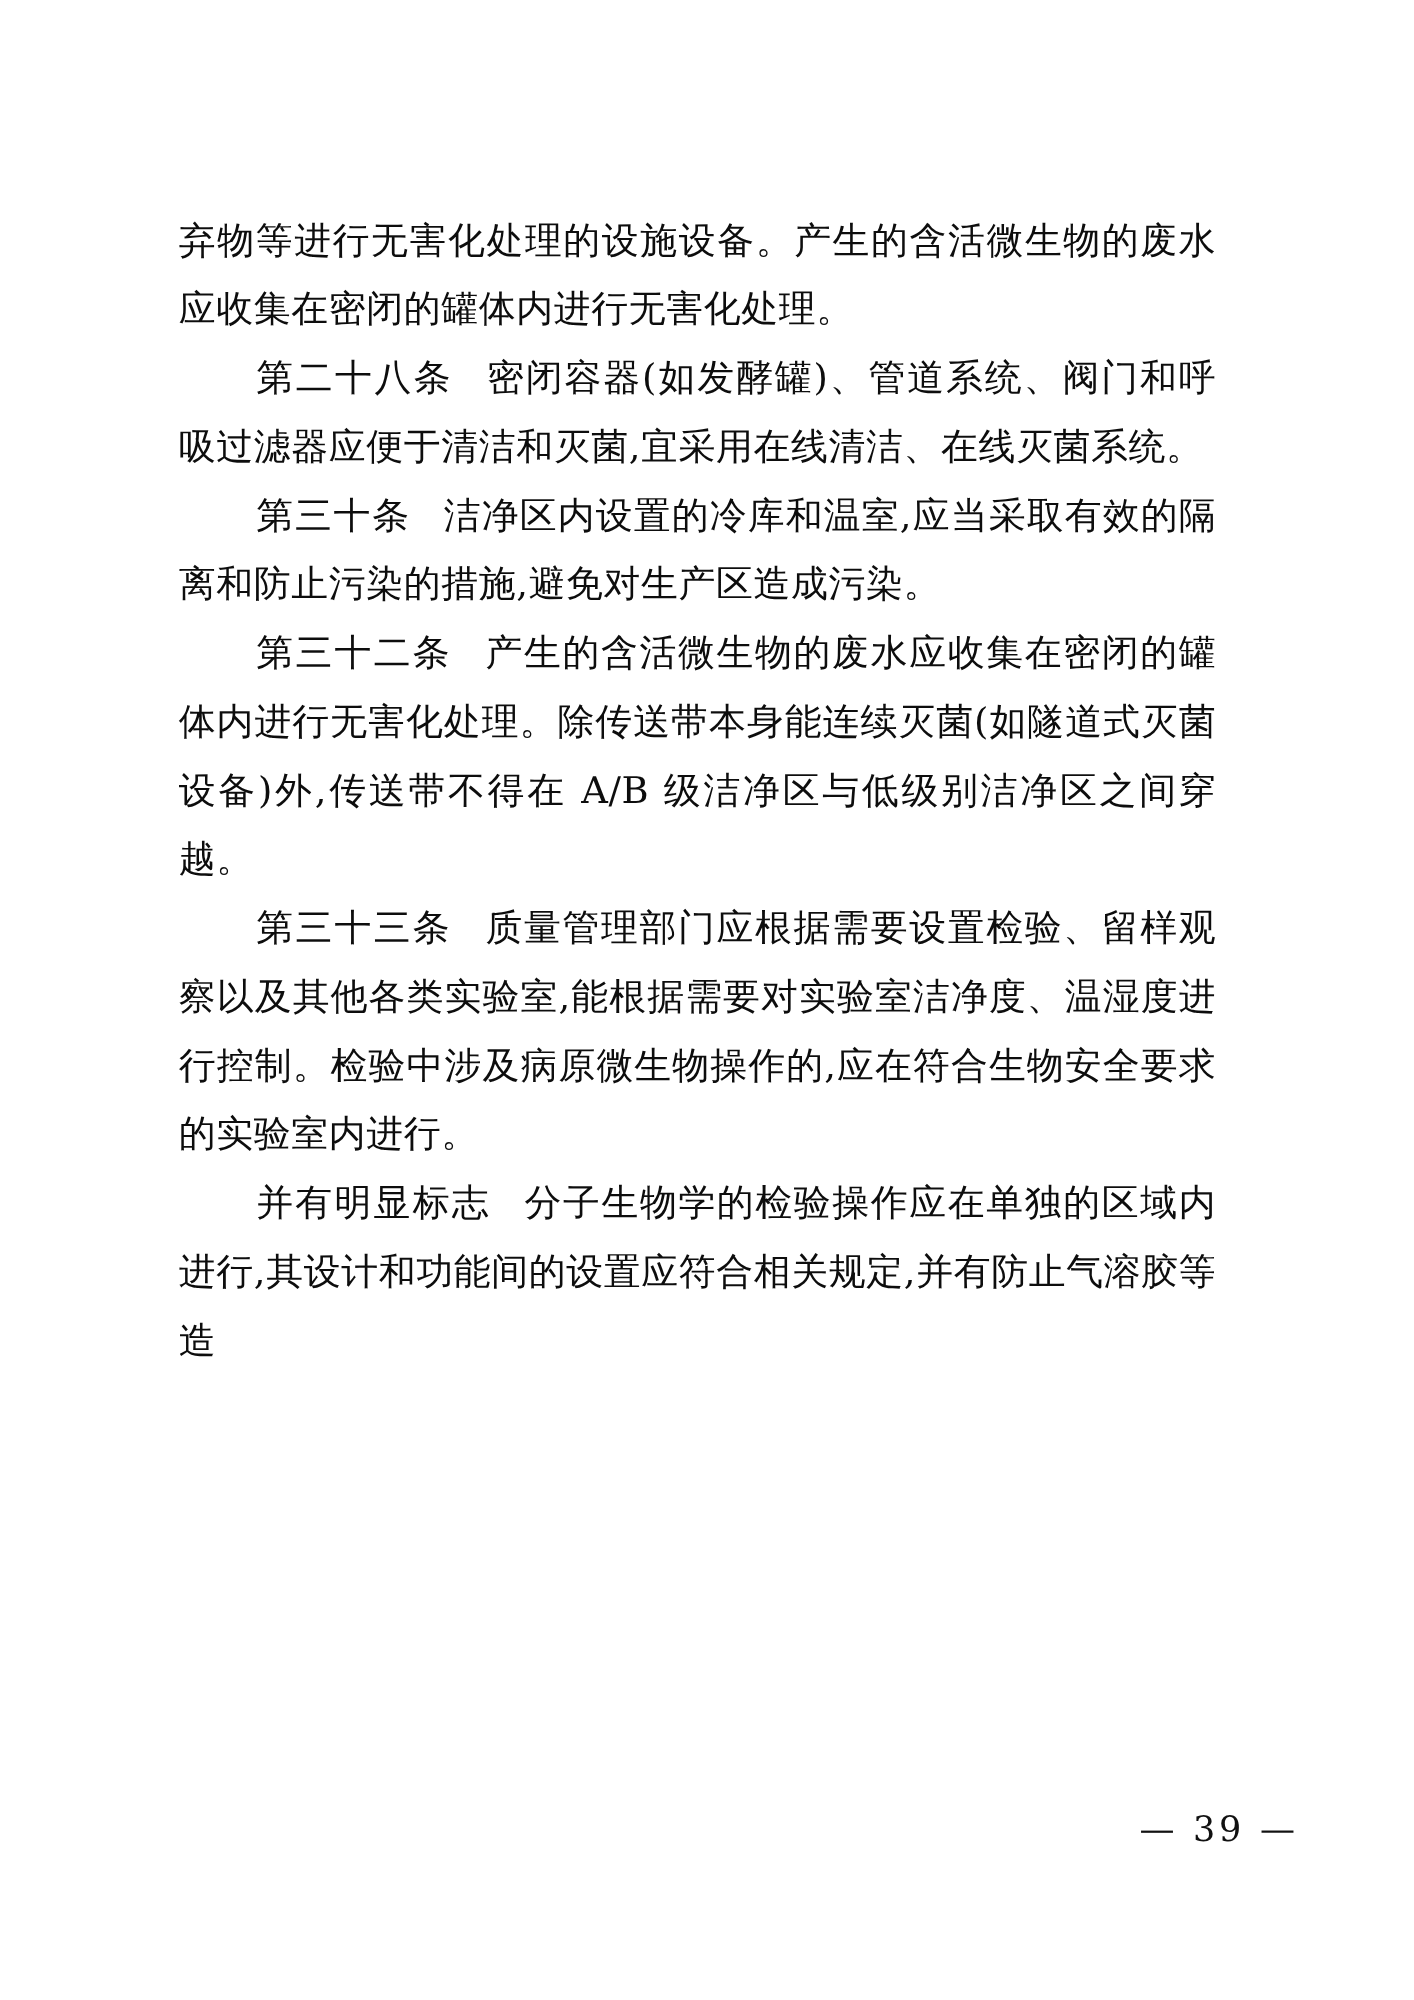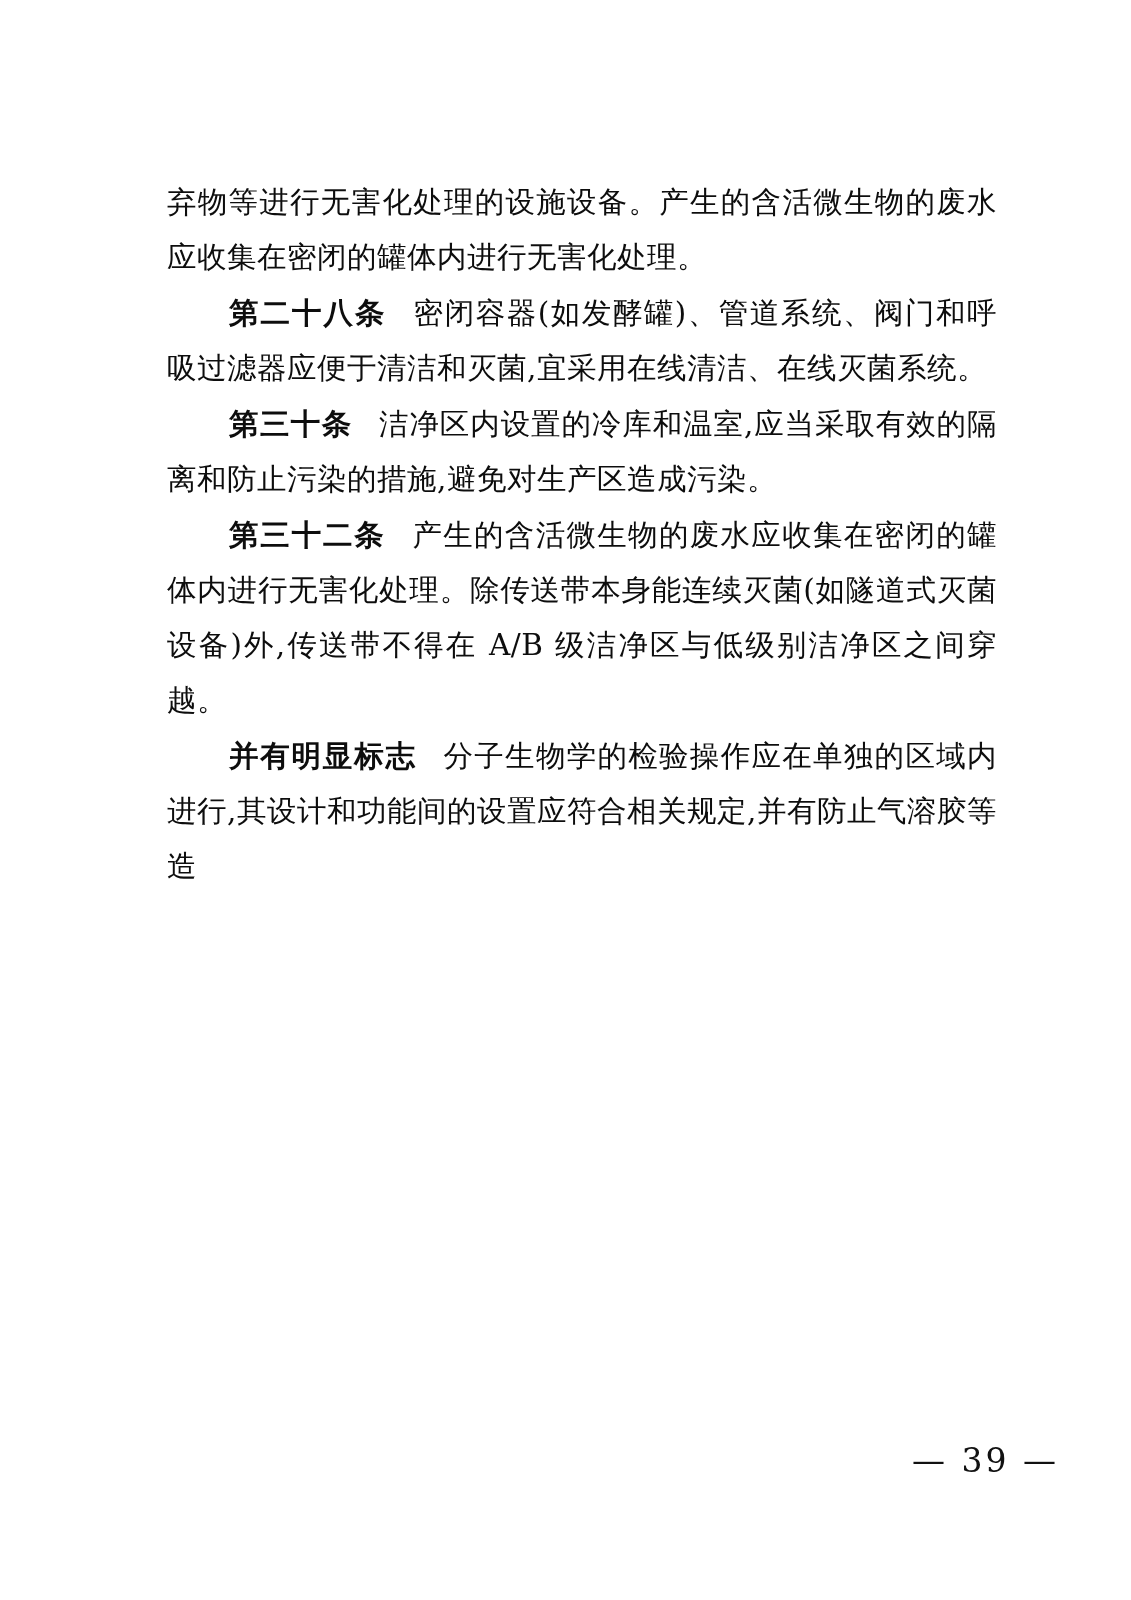--- a/index.html
+++ b/index.html
@@ -13,52 +13,51 @@
     height: 1600px;
     background: #ffffff;
     margin: 0 auto;
     overflow: hidden;
     font-family: "DejaVu Serif", "Liberation Serif", serif;
     color: #111111;
   }
   .content {
     position: absolute;
     left: 143px;
-    top: 175px;
+    top: 165px;
     width: 830px;
-    margin-left: 24px;
   }
   .para {
     font-size: 29.5px;
     line-height: 55px;
     letter-spacing: 0.5px;
     text-align: justify;
     text-justify: inter-ideograph;
     margin: 0 0 0 0;
     color: #0d0d0d;
   }
   .para.indent {
     text-indent: 62px;
   }
   .article-title {
-    font-weight: bold;
+    font-weight: normal;
     letter-spacing: 1px;
   }
   .gap {
     display: inline-block;
     width: 26px;
   }
   .footer {
     position: absolute;
     left: 0;
     right: 0;
     bottom: 120px;
     text-align: right;
-    padding-right: 72px;
-    font-size: 33px;
+    padding-right: 92px;
+    font-size: 28px;
     letter-spacing: 3px;
     color: #111111;
   }
 </style>
 </head>
 <body>
 
 <div class="page">
   <div class="content">
 
@@ -73,20 +72,23 @@
 
     <p class="para indent">
       <span class="article-title">第三十条</span><span class="gap"></span><span>洁净区内设置的冷库和温室,应当采取有效的隔离和防止污染的措施,避免对生产区造成污染。</span>
     </p>
 
 
     <p class="para indent">
       <span class="article-title">第三十二条</span><span class="gap"></span><span>产生的含活微生物的废水应收集在密闭的罐体内进行无害化处理。除传送带本身能连续灭菌(如隧道式灭菌设备)外,传送带不得在 A/B 级洁净区与低级别洁净区之间穿越。</span>
     </p>
 
+    <p class="para indent">
+      <span class="article-title">第三十三条</span><span class="gap"></span><span>质量管理部门应根据需要设置检验、留样观察以及其他各类实验室,能根据需要对实验室洁净度、温湿度进行控制。检验中涉及病原微生物操作的,应在符合生物安全要求的实验室内进行。</span>
+    </p>
 
     <p class="para indent">
       <span class="article-title">并有明显标志</span><span class="gap"></span><span>分子生物学的检验操作应在单独的区域内进行,其设计和功能间的设置应符合相关规定,并有防止气溶胶等造</span>
     </p>
 
   </div>
 
   <div class="footer">— 39 —</div>
 </div>
 

